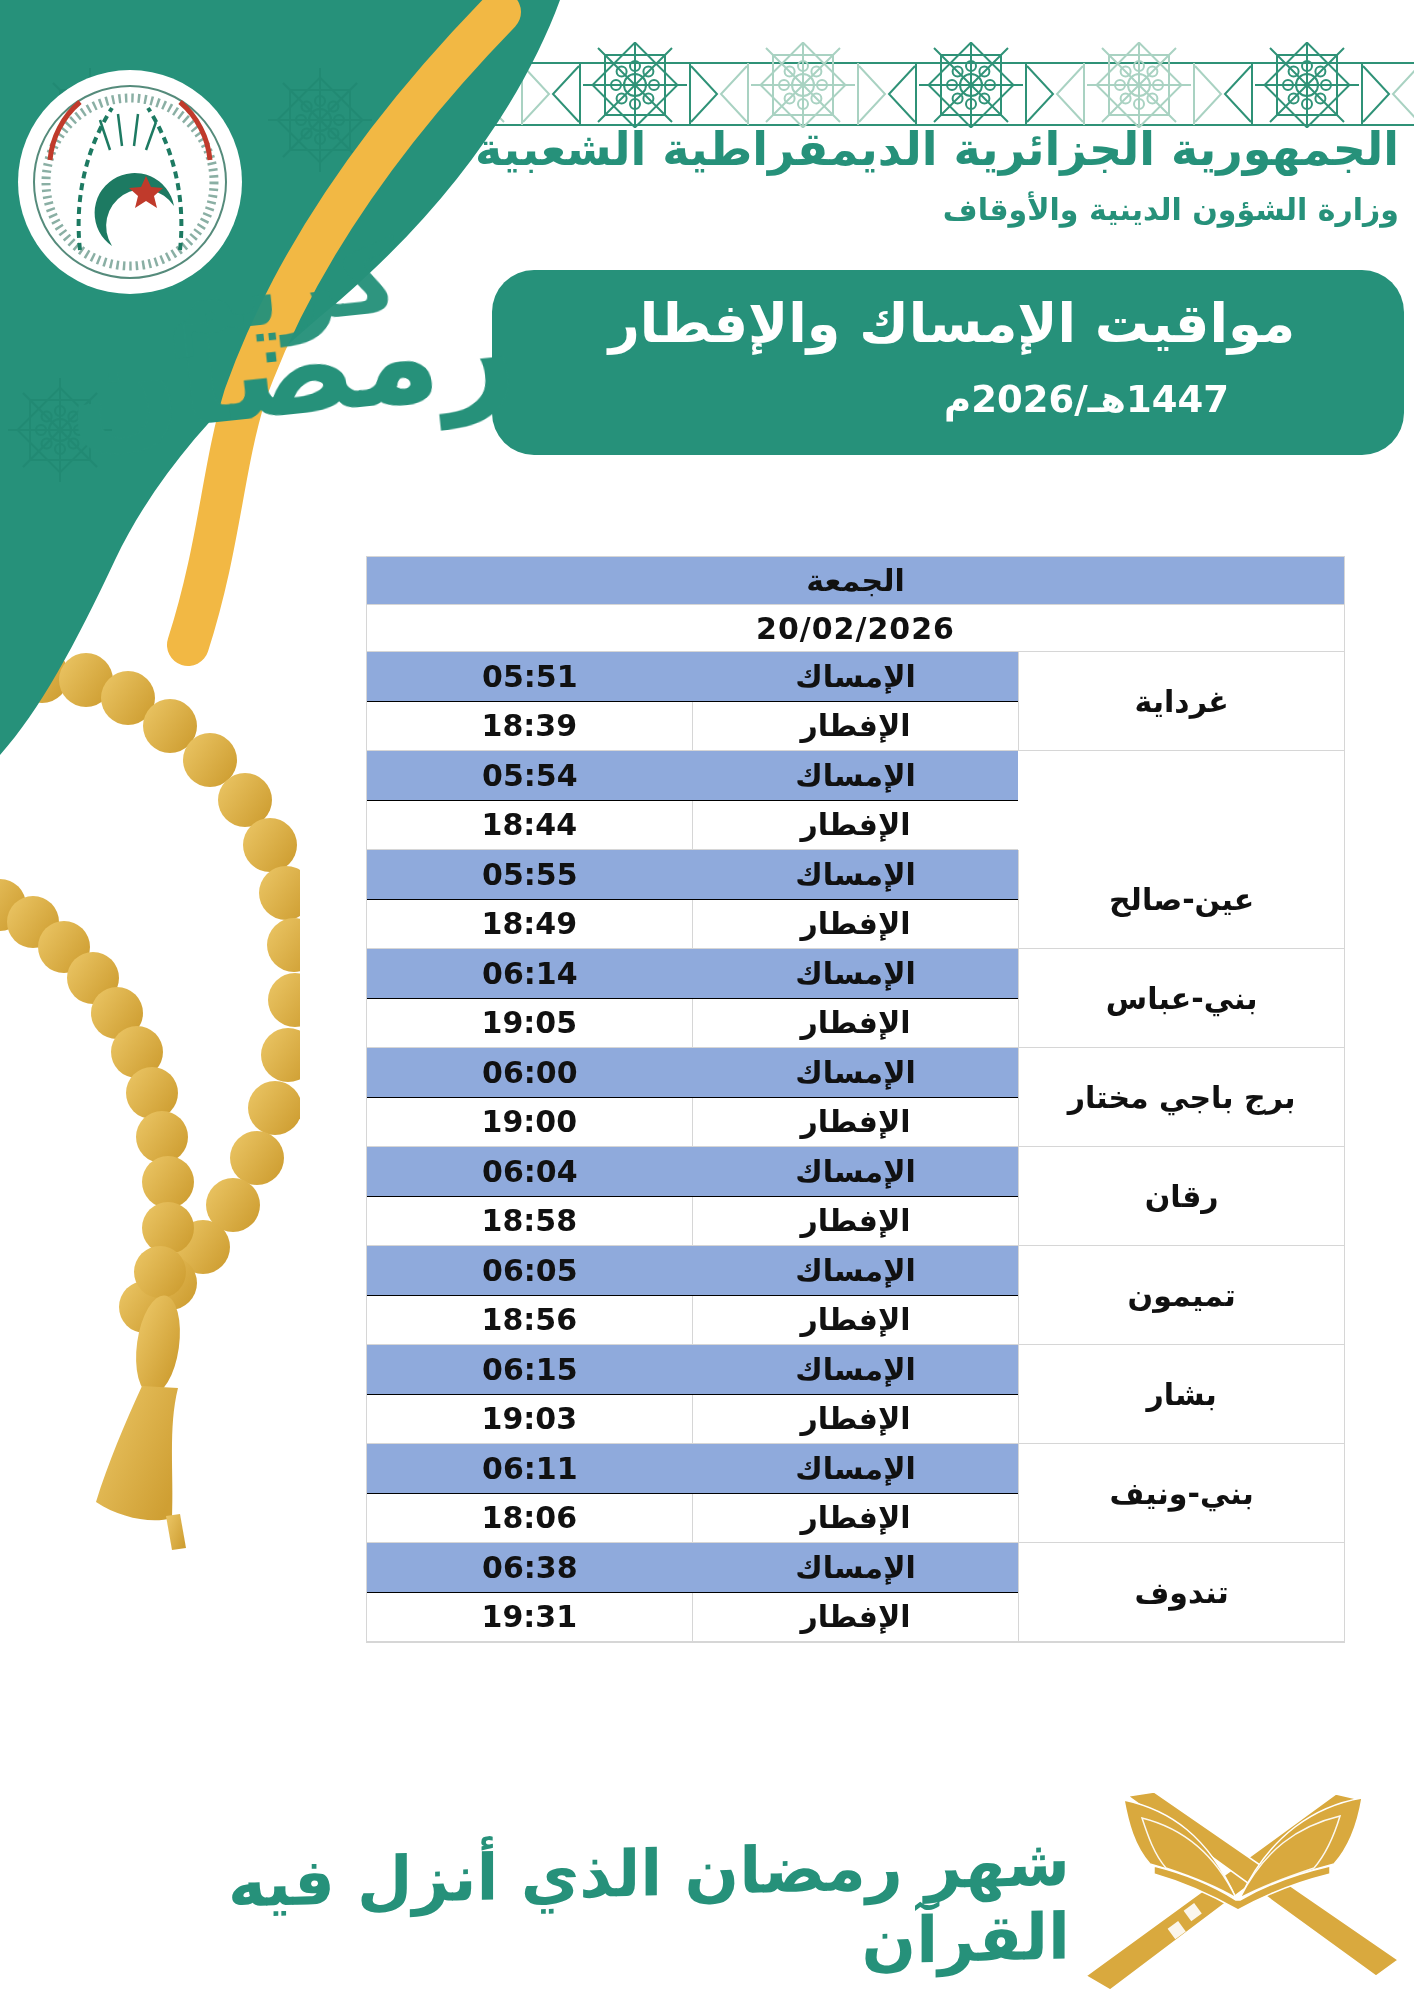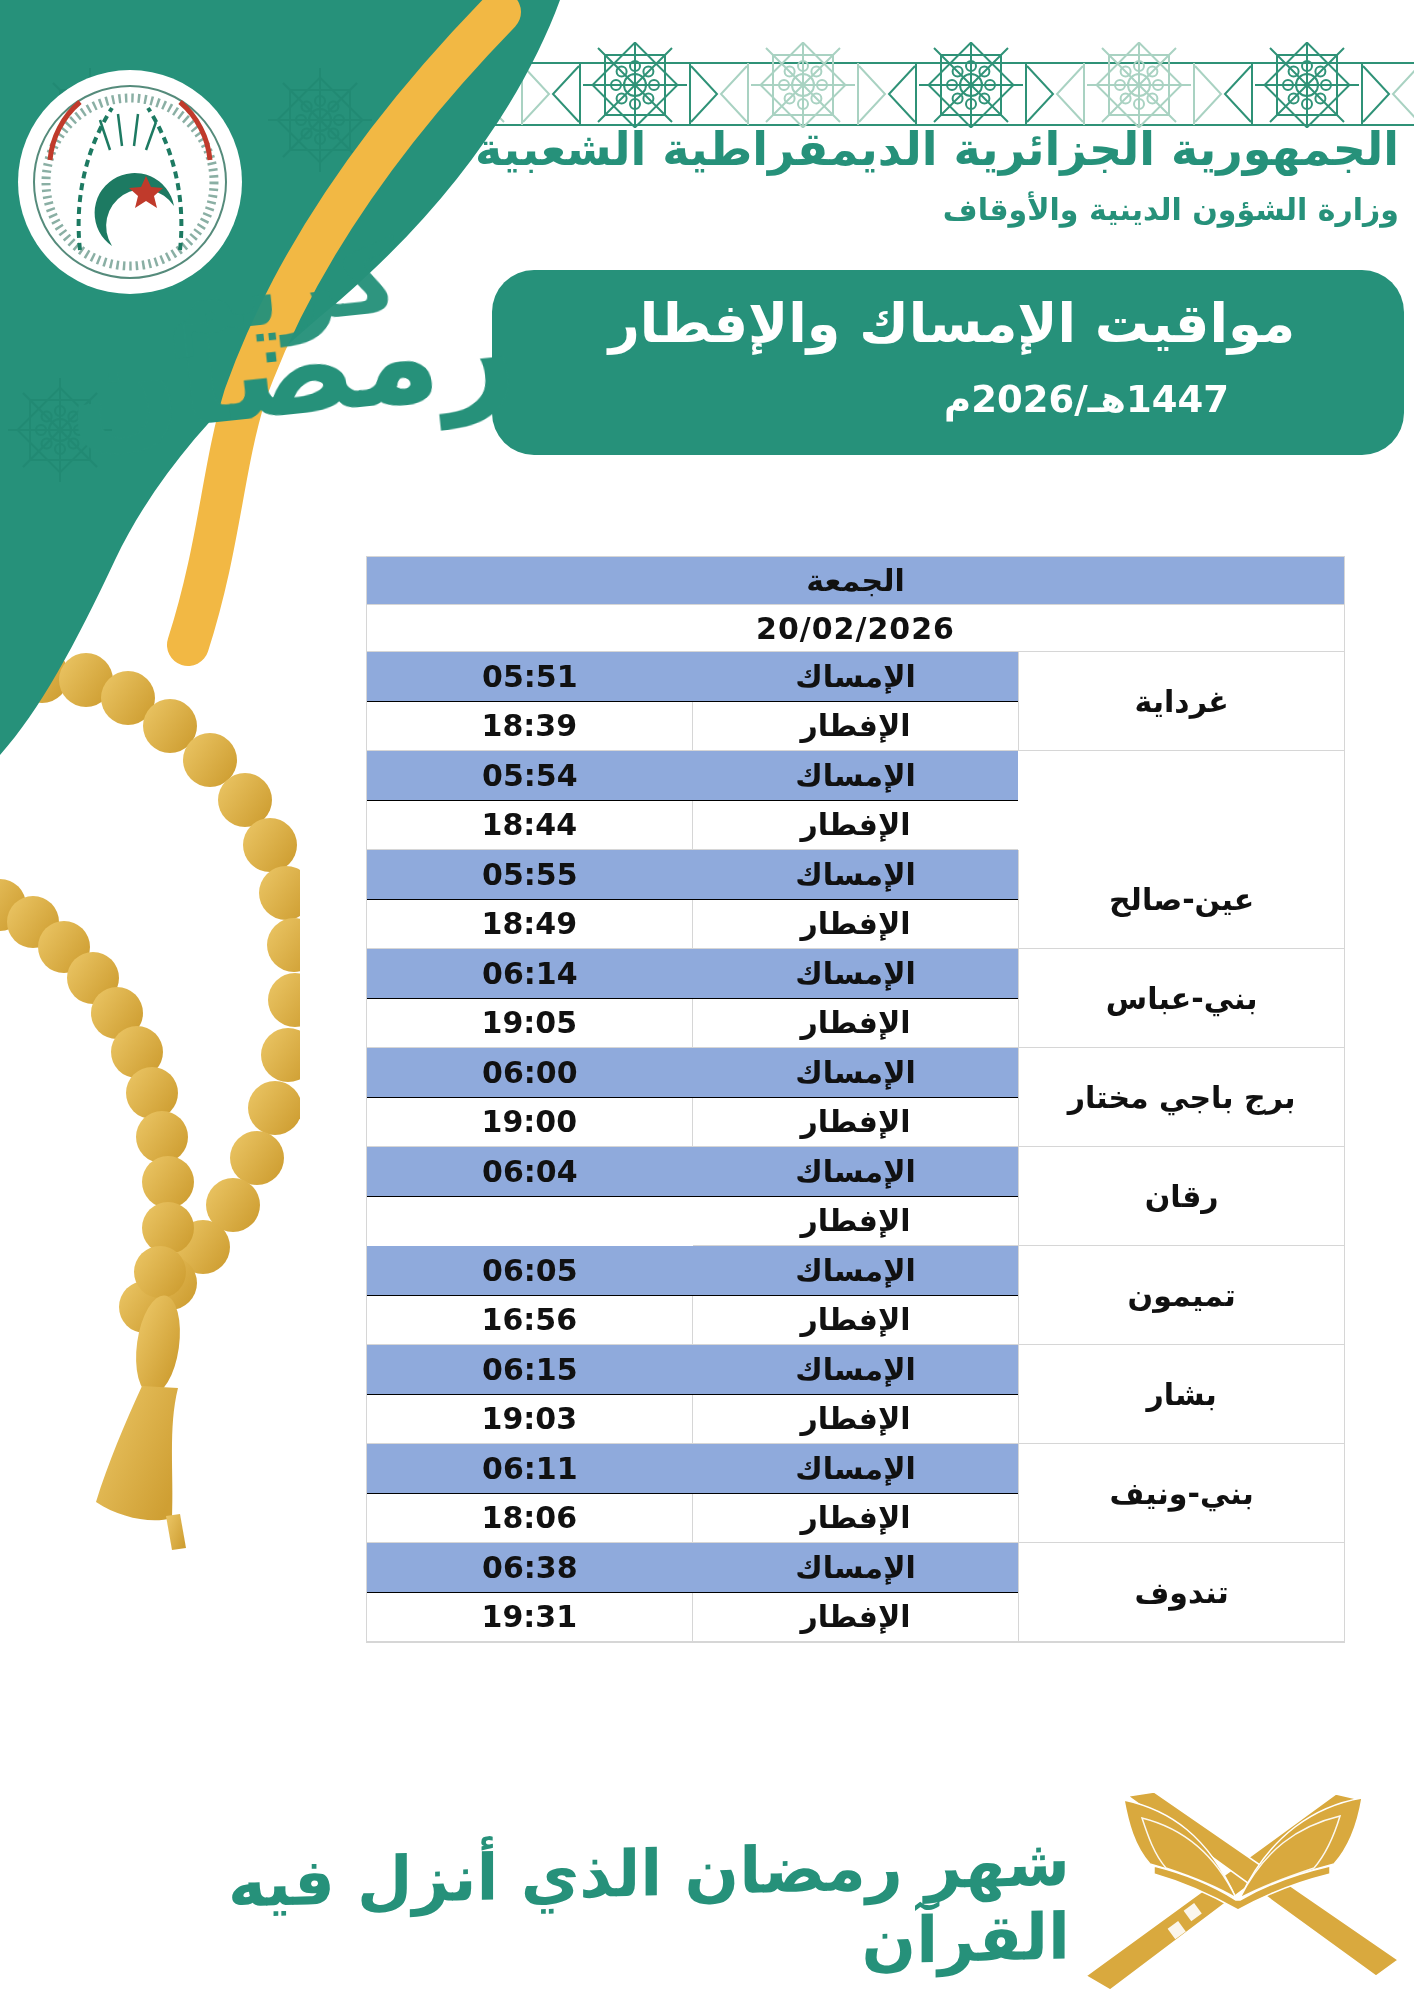--- a/index.html
+++ b/index.html
@@ -233,28 +233,29 @@
     </div>
     <div class="cell city">برج باجي مختار</div>
     <div class="cell iftar-time">19:00</div>
     <div class="cell iftar-label">الإفطار</div>
 
     <div class="cell band">
       <span class="half imsak-time">06:04</span>
       <span class="half imsak-label">الإمساك</span>
     </div>
     <div class="cell city">رقان</div>
+    <div class="cell iftar-time">18:58</div>
     <div class="cell iftar-label">الإفطار</div>
 
     <div class="cell band">
       <span class="half imsak-time">06:05</span>
       <span class="half imsak-label">الإمساك</span>
     </div>
     <div class="cell city">تميمون</div>
-    <div class="cell iftar-time">16:56</div>
+    <div class="cell iftar-time">18:56</div>
     <div class="cell iftar-label">الإفطار</div>
 
     <div class="cell band">
       <span class="half imsak-time">06:15</span>
       <span class="half imsak-label">الإمساك</span>
     </div>
     <div class="cell city">بشار</div>
     <div class="cell iftar-time">19:03</div>
     <div class="cell iftar-label">الإفطار</div>
 

